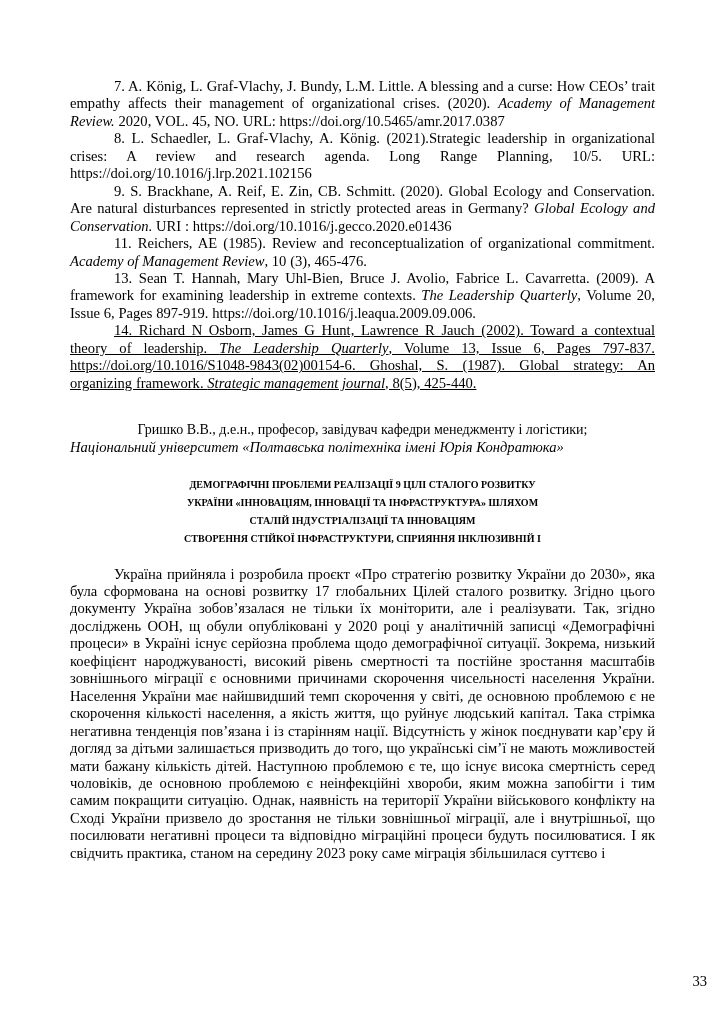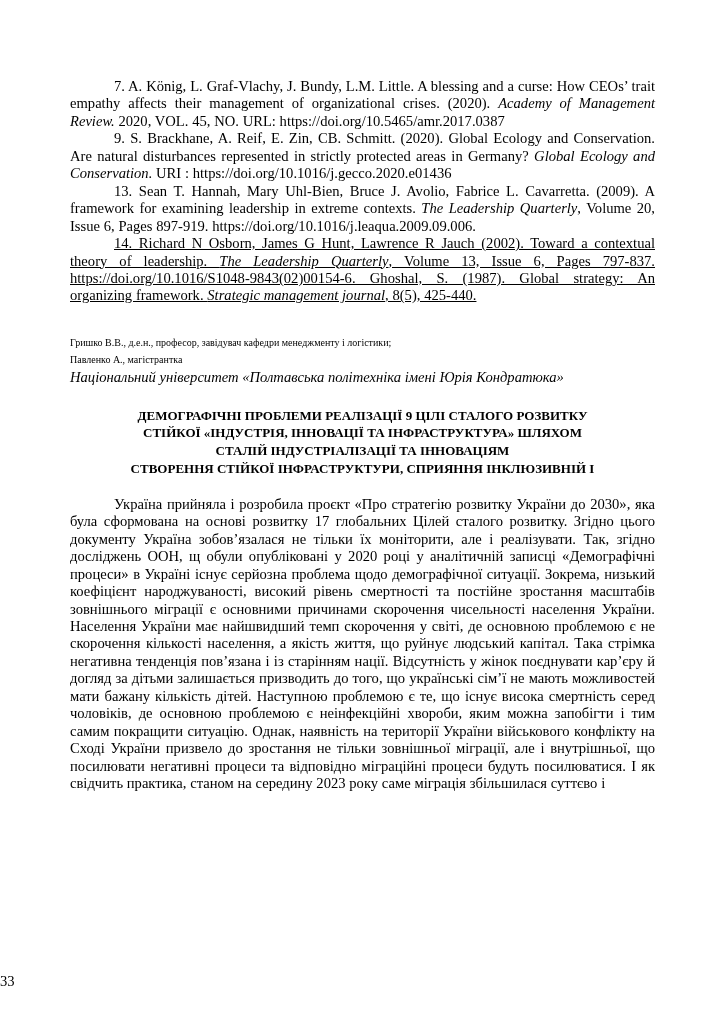--- a/index.html
+++ b/index.html
@@ -58,84 +58,86 @@
   .udc-block {
     margin-top: 29px;
   }
   .udc {
     text-align: left;
     text-indent: 0;
     font-size: 14.6px;
     line-height: 17.6px;
   }
   .author-line {
+    text-align: center;
     text-indent: 0;
-    font-size: 10px;
+    font-size: 14px;
     line-height: 17.6px;
   }
   .affil-line {
     text-align: left;
     text-indent: 0;
     font-style: italic;
     font-size: 14.6px;
     line-height: 17.6px;
   }
 
   
   .title {
     margin-top: 20px;
     text-align: center;
     font-weight: bold;
-    font-size: 13px;
+    font-size: 10px;
     line-height: 17.8px;
     text-indent: 0;
   }
   .title-line {
     display: block;
   }
 
   
   .body-block {
     margin-top: 18px;
   }
 
   
   .folio {
     position: absolute;
     left: 0;
     right: 17px;
     top: 957px;
-    text-align: left;
+    text-align: right;
     font-size: 14.6px;
     line-height: 17px;
   }
 </style>
 </head>
 <body>
 
 <div class="page">
 
   <div class="content">
 
     <div class="refs-block">
       <p class="ref"><span>7. A. König, L. Graf-Vlachy, J. Bundy, L.M. Little. A blessing and a curse: How CEOs’ trait empathy affects their management of organizational crises. (2020). </span><i>Academy of Management Review.</i><span> 2020, VOL. 45, NO. URL: https://doi.org/10.5465/amr.2017.0387</span></p>
+      <p class="ref"><span>8. L. Schaedler, L. Graf-Vlachy, A. König. (2021).Strategic leadership in organizational crises: A review and research agenda. Long Range Planning, 10/5. URL: https://doi.org/10.1016/j.lrp.2021.102156</span></p>
       <p class="ref"><span>9. S. Brackhane, A. Reif, E. Zin, CB. Schmitt. (2020). Global Ecology and Conservation. Are natural disturbances represented in strictly protected areas in Germany? </span><i>Global Ecology and Conservation.</i><span> URI : https://doi.org/10.1016/j.gecco.2020.e01436</span></p>
+      <p class="ref"><span>11. Reichers, AE (1985). Review and reconceptualization of organizational commitment. </span><i>Academy of Management Review</i><span>, 10 (3), 465-476.</span></p>
       <p class="ref"><span>13. Sean T. Hannah, Mary Uhl-Bien, Bruce J. Avolio, Fabrice L. Cavarretta. (2009). A framework for examining leadership in extreme contexts. </span><i>The Leadership Quarterly</i><span>, Volume 20, Issue 6, Pages 897-919. https://doi.org/10.1016/j.leaqua.2009.09.006.</span></p>
       <p class="ref"><span>14. Richard N Osborn, James G Hunt, Lawrence R Jauch (2002). Toward a contextual theory of leadership. </span><i>The Leadership Quarterly</i><span>, Volume 13, Issue 6, Pages 797-837. https://doi.org/10.1016/S1048-9843(02)00154-6. Ghoshal, S. (1987). Global strategy: An organizing framework. </span><i>Strategic management journal</i><span>, 8(5), 425-440.</span></p>
     </div>
 
     <div class="udc-block">
       <p class="author-line">Гришко В.В., д.е.н., професор, завідувач кафедри менеджменту і логістики;</p>
-      <p class="author-line">Павленко А., магістрантка</p>
       <p class="affil-line">Національний університет «Полтавська політехніка імені Юрія Кондратюка»</p>
     </div>
 
     <div class="title">
       <span class="title-line">ДЕМОГРАФІЧНІ ПРОБЛЕМИ  РЕАЛІЗАЦІЇ  9  ЦІЛІ СТАЛОГО РОЗВИТКУ</span>
-      <span class="title-line">СТІЙКОЇ «ІНДУСТРІЯ, ІННОВАЦІЇ ТА ІНФРАСТРУКТУРА» ШЛЯХОМ</span>
+      <span class="title-line">УКРАЇНИ «ІННОВАЦІЯМ, ІННОВАЦІЇ ТА ІНФРАСТРУКТУРА» ШЛЯХОМ</span>
       <span class="title-line">СТАЛІЙ ІНДУСТРІАЛІЗАЦІЇ ТА ІННОВАЦІЯМ</span>
       <span class="title-line">СТВОРЕННЯ СТІЙКОЇ ІНФРАСТРУКТУРИ, СПРИЯННЯ ІНКЛЮЗИВНІЙ І</span>
     </div>
 
     <div class="body-block">
       <p class="body-par">Україна прийняла і розробила проєкт «Про стратегію розвитку України до 2030», яка була сформована на основі розвитку 17 глобальних Цілей сталого розвитку. Згідно цього документу Україна зобов’язалася  не тільки їх  моніторити, але і реалізувати.  Так, згідно досліджень ООН, щ обули опубліковані у 2020 році у аналітичній записці «Демографічні процеси» в Україні  існує серйозна проблема щодо демографічної ситуації.  Зокрема, низький коефіцієнт народжуваності, високий рівень смертності та постійне зростання масштабів зовнішнього міграції є основними причинами скорочення чисельності населення України. Населення України має найшвидший темп скорочення  у світі, де  основною проблемою є не скорочення кількості населення, а якість життя, що руйнує людський капітал. Така стрімка негативна тенденція  пов’язана і із старінням нації. Відсутність у жінок поєднувати кар’єру й догляд за дітьми залишається призводить до того, що українські сім’ї не мають можливостей мати бажану кількість дітей.  Наступною проблемою є те, що існує висока смертність серед чоловіків, де основною проблемою є неінфекційні хвороби, яким можна запобігти і тим самим покращити ситуацію. Однак, наявність на території України військового конфлікту на Сході України призвело до зростання не тільки зовнішньої міграції, але і внутрішньої, що посилювати  негативні процеси та відповідно  міграційні процеси будуть посилюватися.  І як свідчить практика, станом на   середину 2023 року саме міграція збільшилася суттєво   і</p>
     </div>
 
   </div>
 

